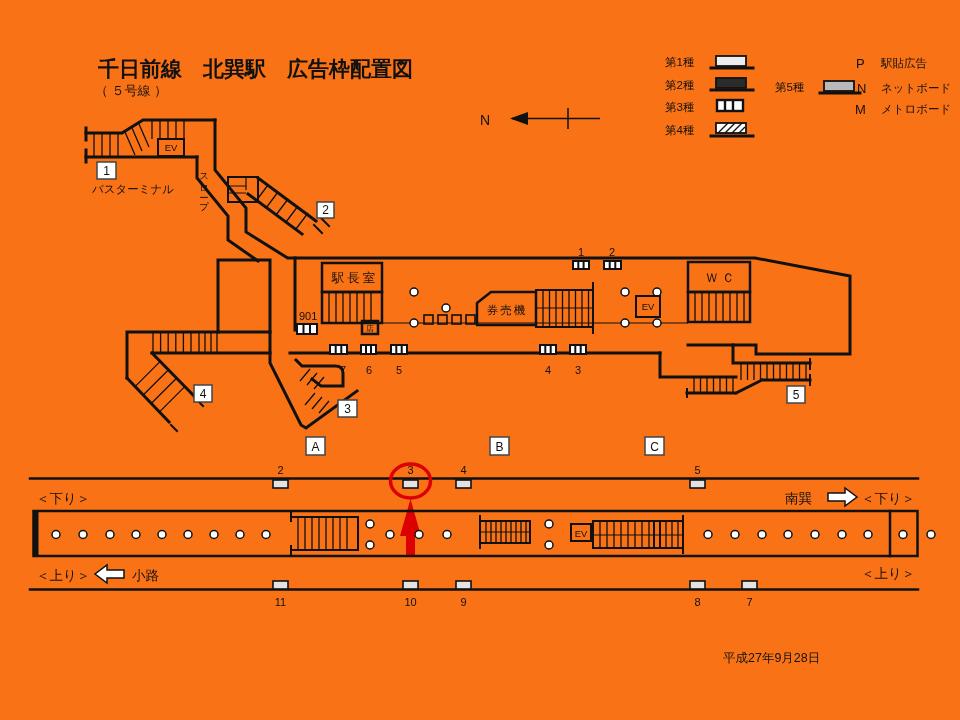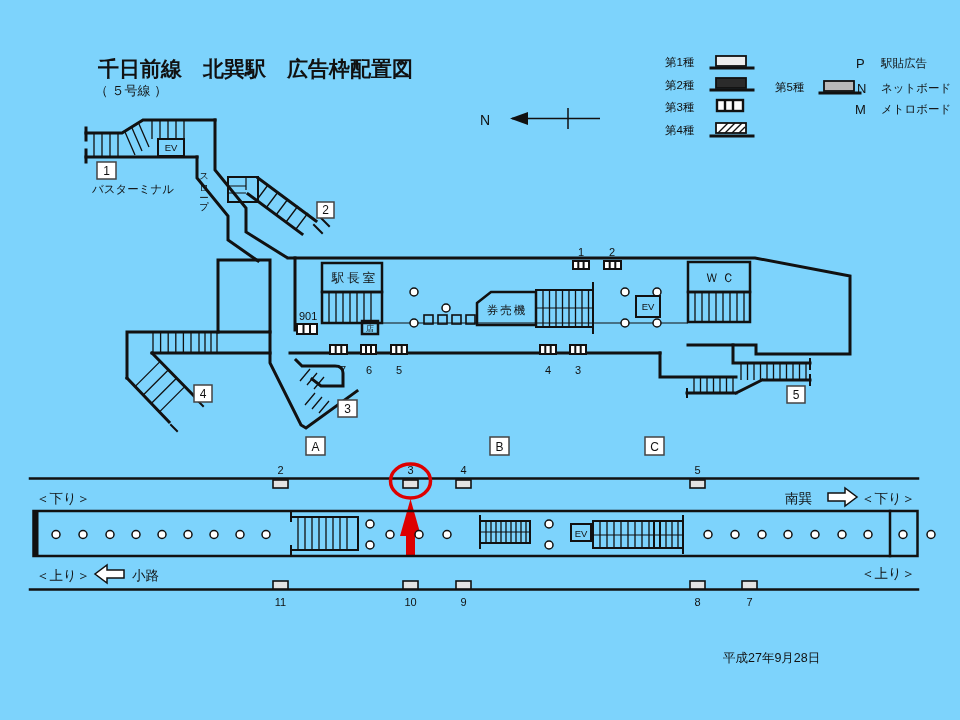--- a/index.html
+++ b/index.html
@@ -1,16 +1,16 @@
 <!DOCTYPE html>
 <html><head>
 <meta charset="utf-8">
 <style>
   html,body{margin:0;padding:0;background:#fff;}
-  .page{position:relative;width:960px;height:720px;background:#7dd3fc;outline:1px solid #c9c9c9;
+  .page{position:relative;width:960px;height:720px;background:#f97316;outline:1px solid #c9c9c9;
         font-family:"Liberation Sans","DejaVu Sans",sans-serif;overflow:hidden;}
   .page svg{position:absolute;left:0;top:0;}
   svg text{fill:#111;font-family:"Liberation Sans","DejaVu Sans",sans-serif;}
   .t-title{font-size:21px;font-weight:bold;}
   .t-sub{font-size:13px;}
   .t-label{font-size:11.5px;}
   .t-num{font-size:11px;}
   .t-room{font-size:12.5px;letter-spacing:3px;}
   .t-room2{font-size:11.5px;letter-spacing:2px;}
   .t-wc{font-size:12.5px;letter-spacing:4px;}

